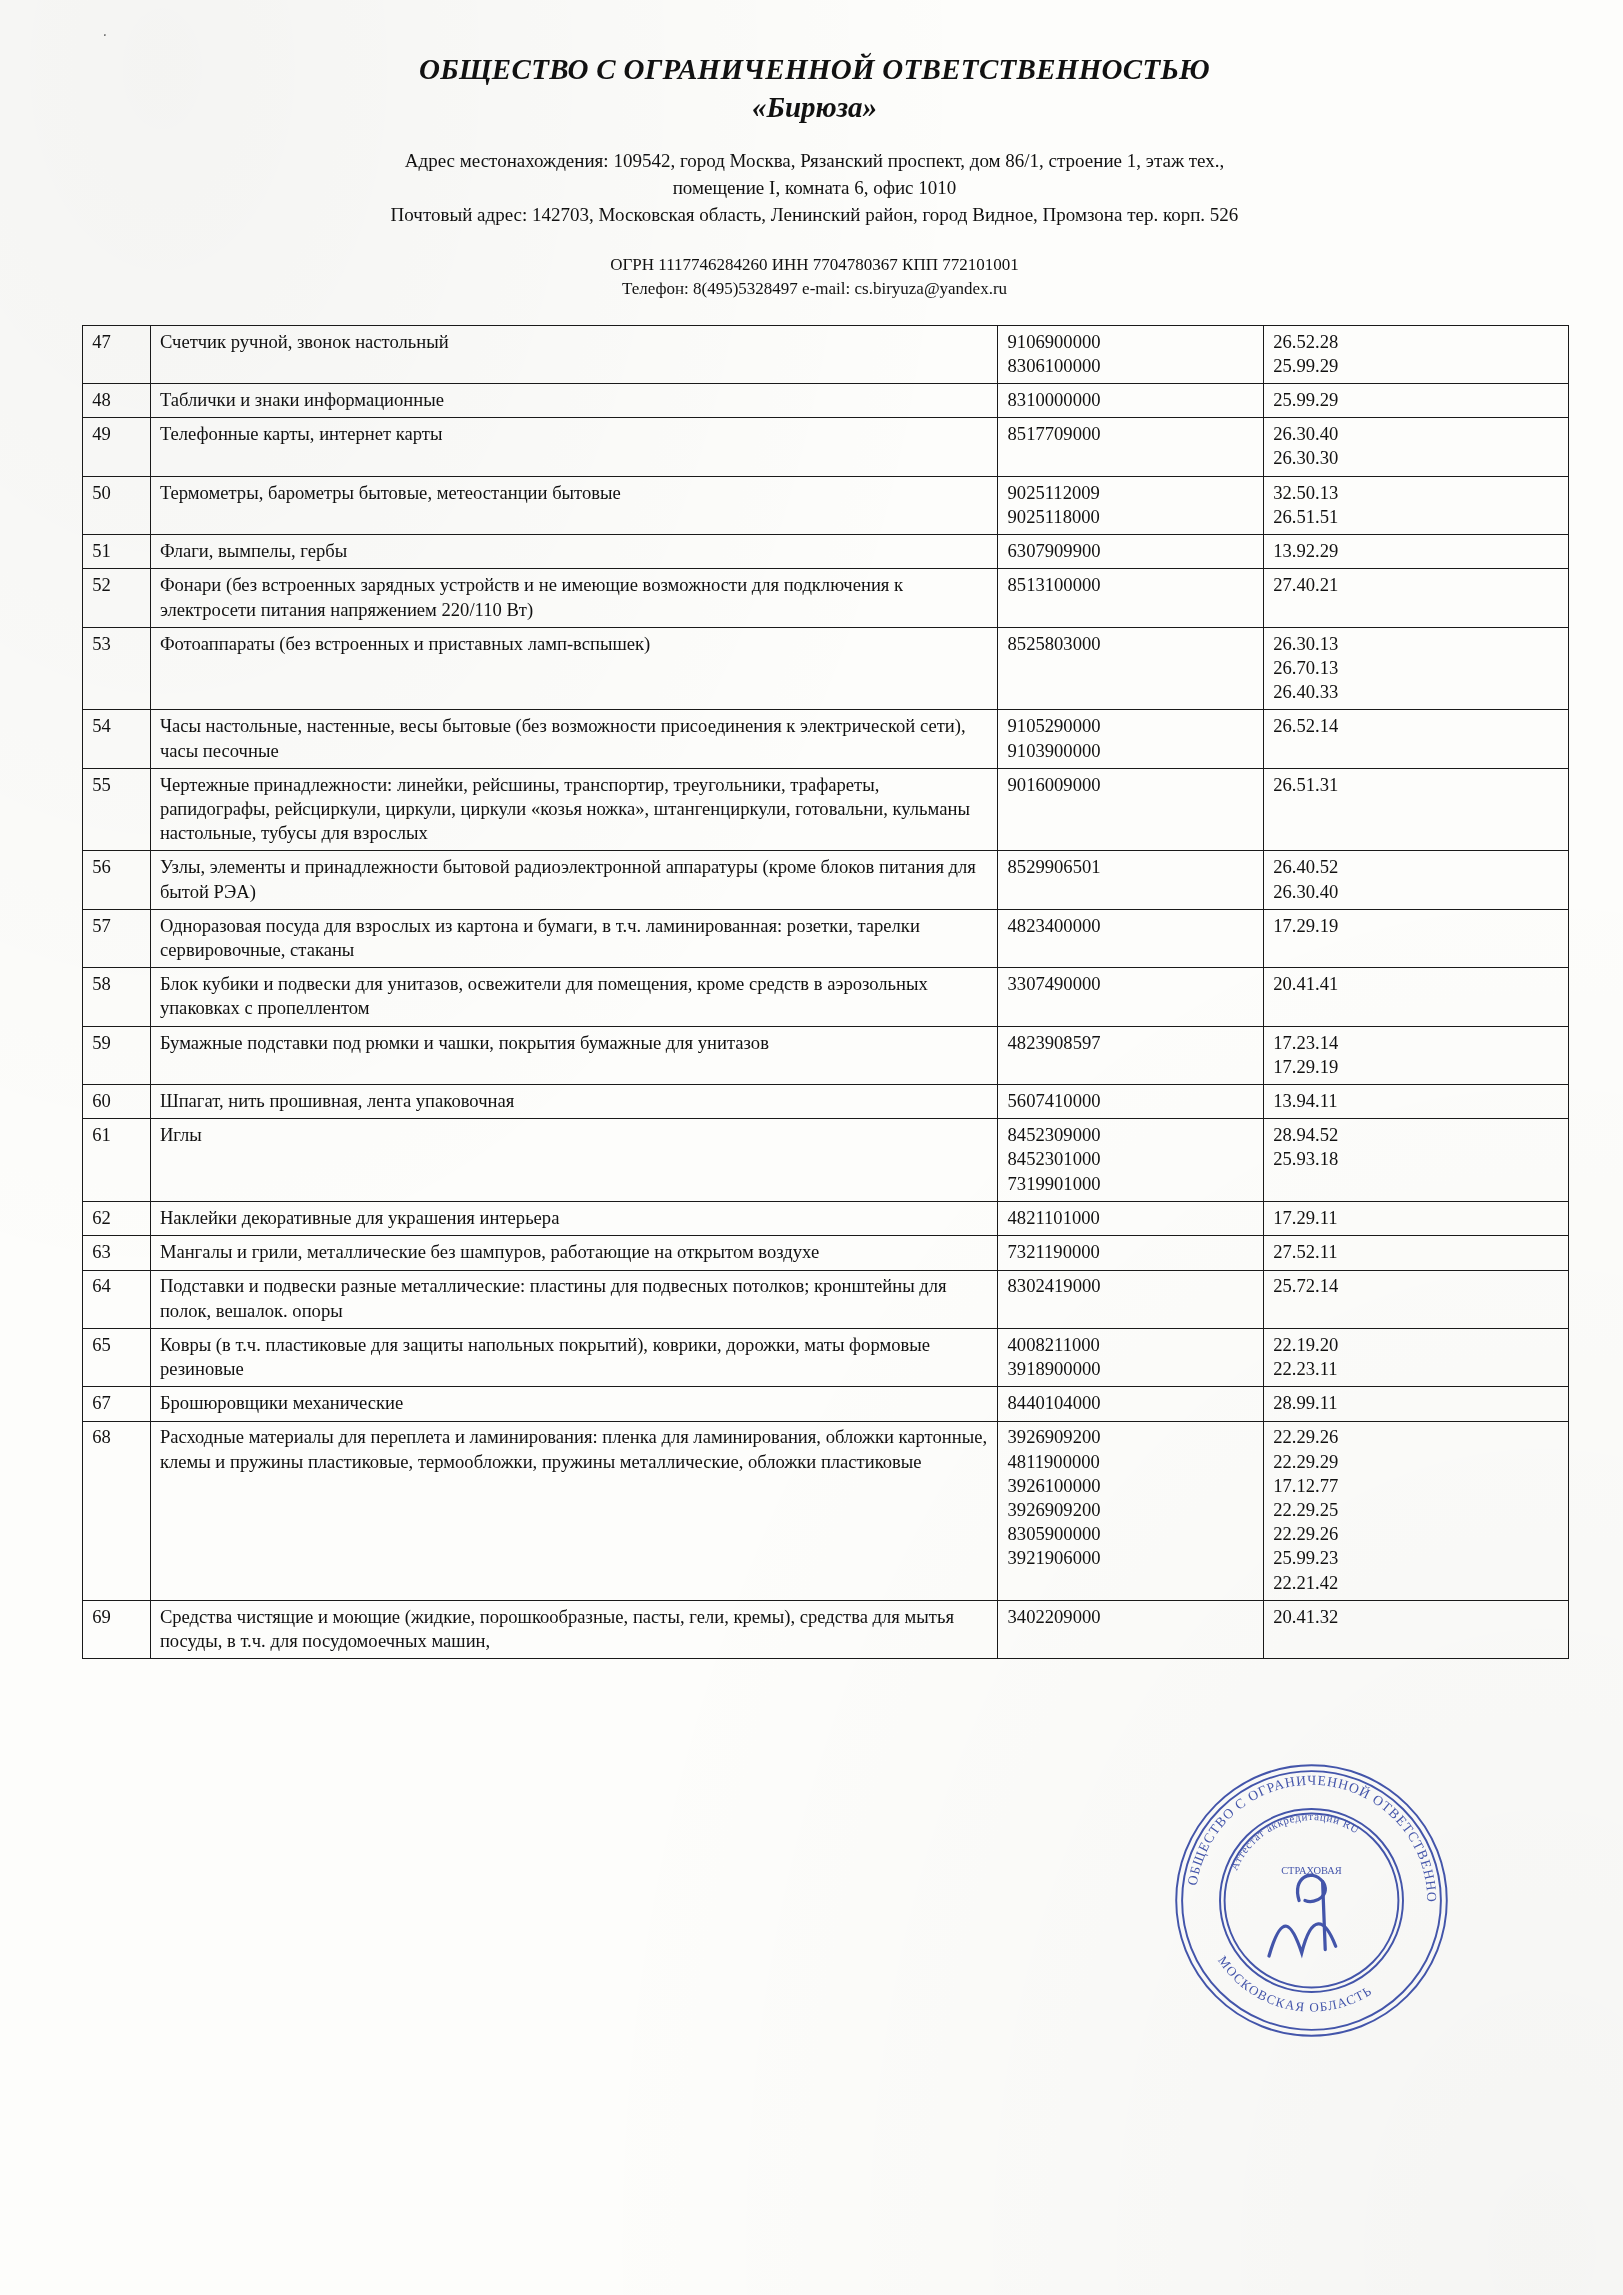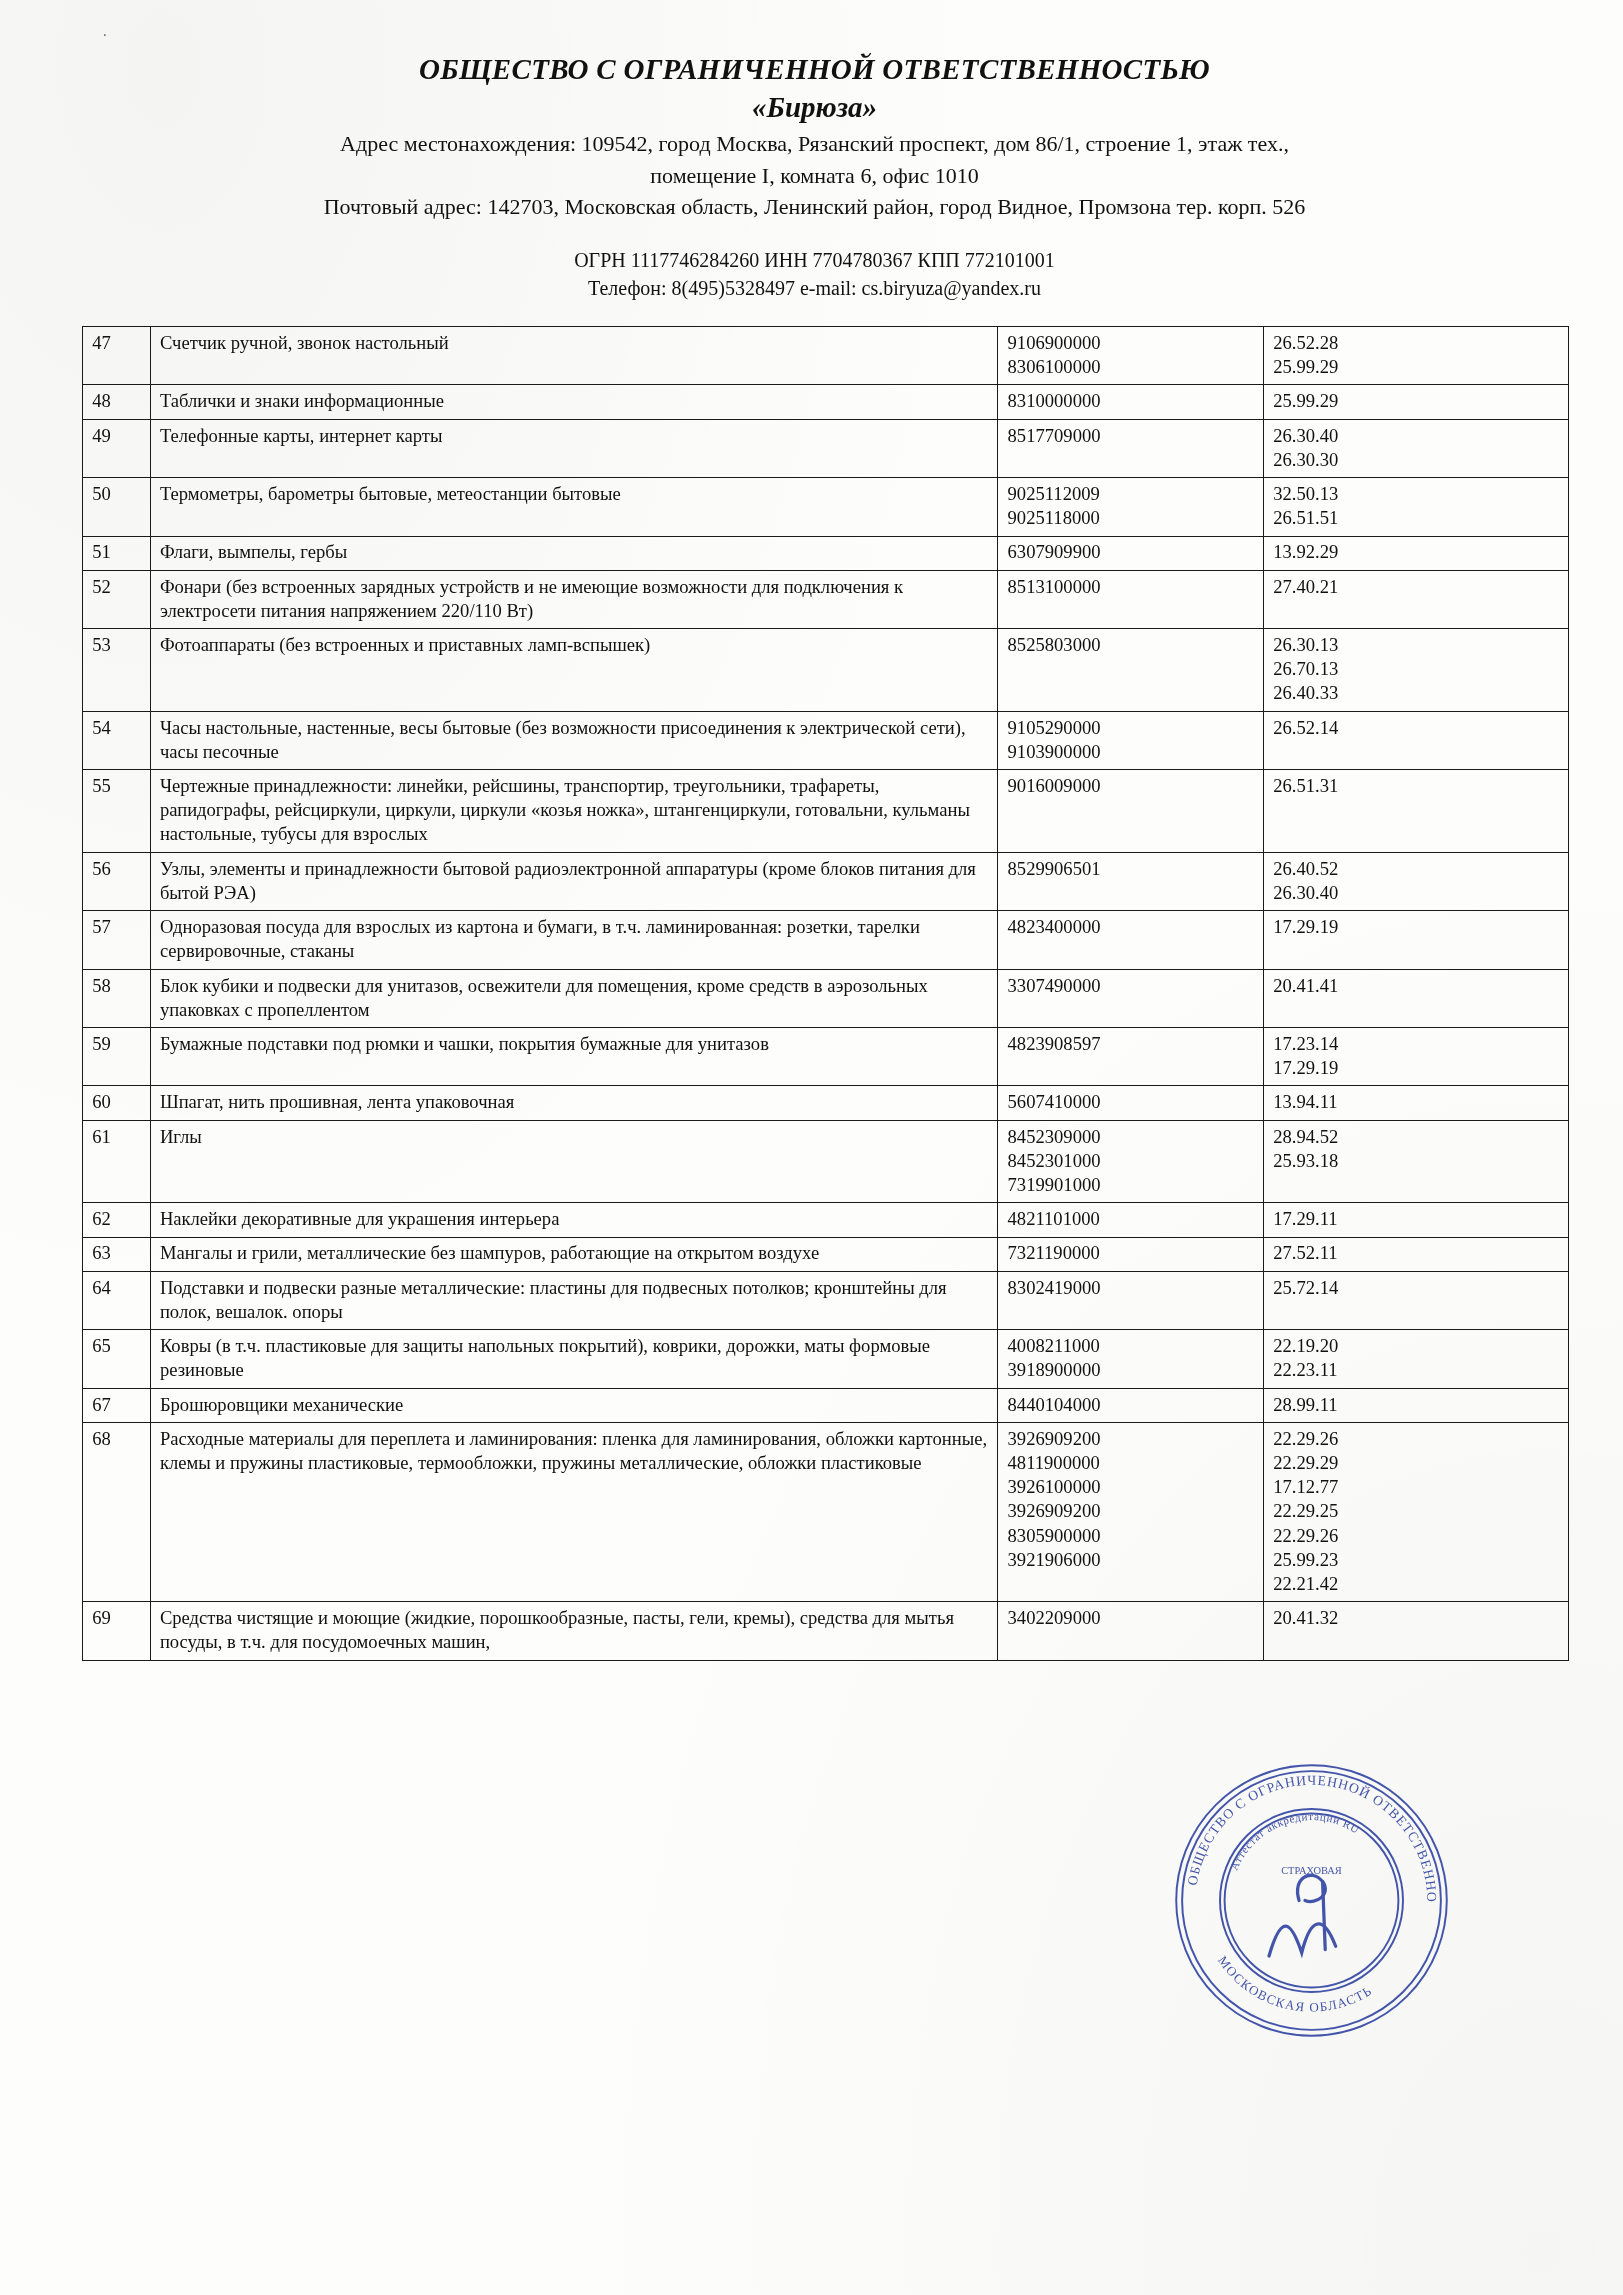--- a/index.html
+++ b/index.html
@@ -50,27 +50,27 @@
   }
   .company-name {
     font-size: 29px;
     font-weight: bold;
     font-style: italic;
     margin-top: 3.9px;
     line-height: 1.18;
     text-align: center;
   }
   .addr-block {
-    margin-top: 4px;
-    font-size: 22px;
+    margin-top: 24px;
+    font-size: 19px;
     line-height: 1.42;
   }
   .reqs-block {
     margin-top: 23.6px;
-    font-size: 20px;
+    font-size: 17px;
     line-height: 1.42;
   }
 
   
   table.main-table {
     margin-top: 23.6px;
     border-collapse: collapse;
     width: 1443px;
     table-layout: fixed;
     font-size: 18.6px;

